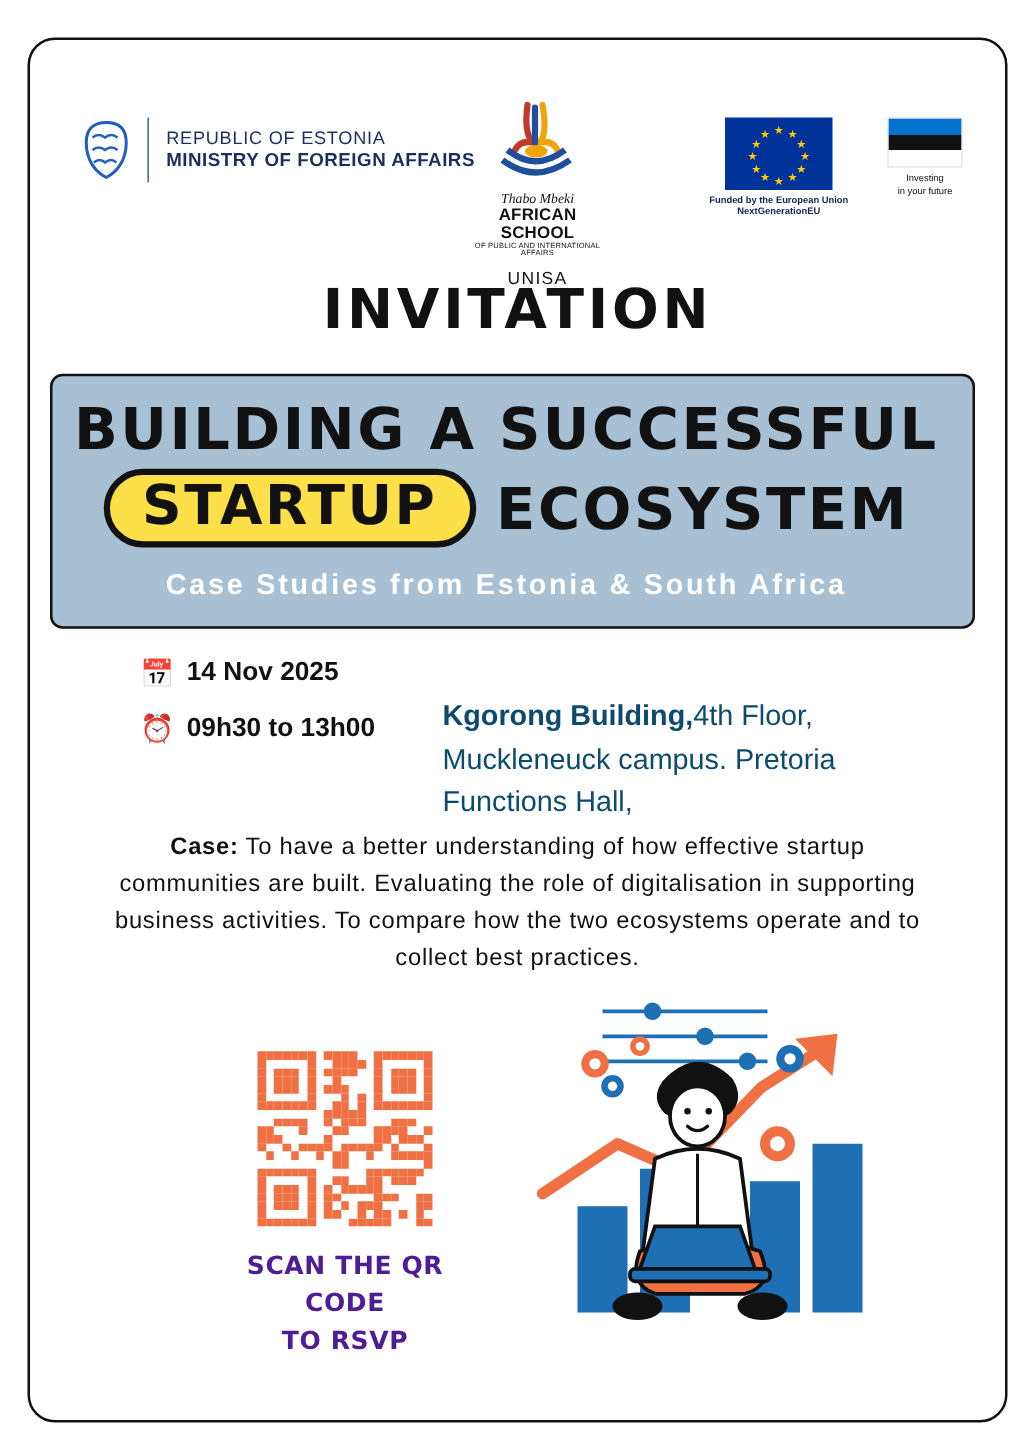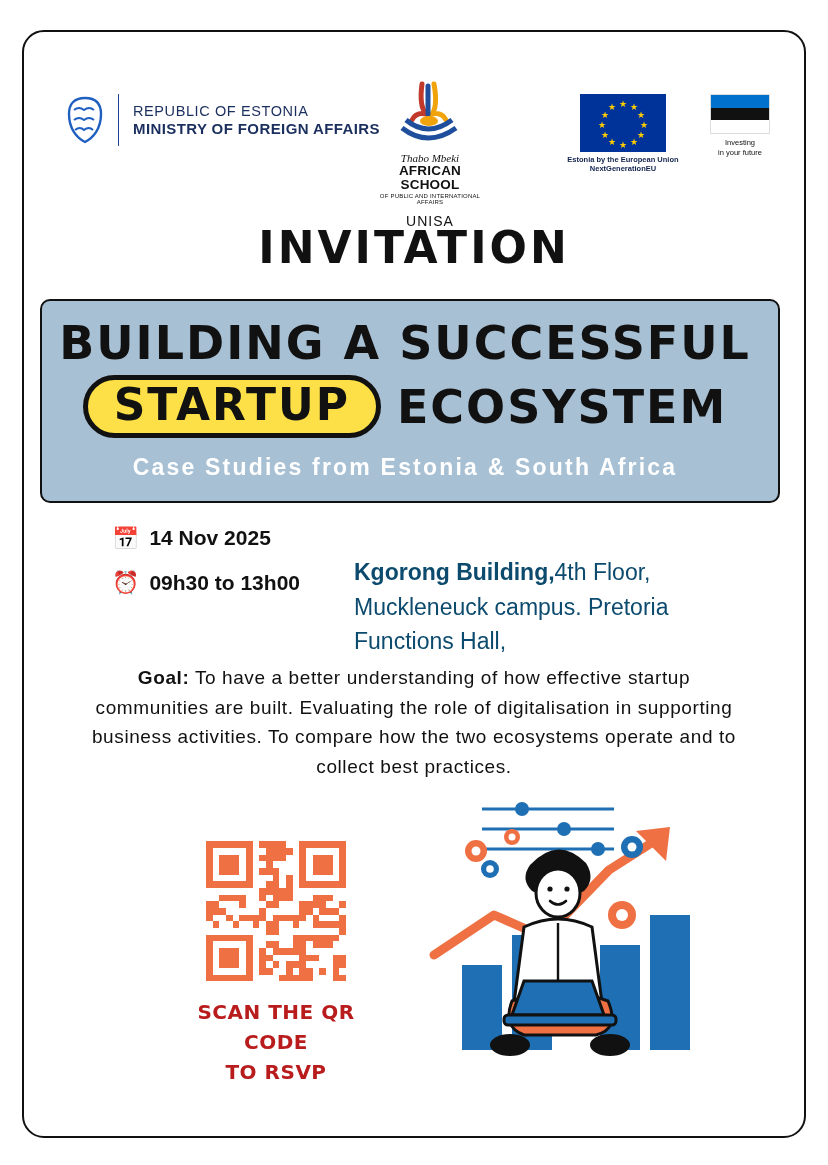--- a/index.html
+++ b/index.html
@@ -291,21 +291,21 @@
     grid-template-rows: repeat(21, 1fr);
   }
   .qr i { background: transparent; }
   .qr i.on { background: #ef7043; }
   .qr-caption {
     margin-top: 16px;
     font-family: "DejaVu Sans", sans-serif;
     font-weight: bold;
     font-size: 20px;
     letter-spacing: 0.5px;
-    color: #b91c1c;
+    color: #4c1d95;
     line-height: 1.5;
   }
   .illus {
     position: absolute;
     left: 380px;
     top: 0;
     width: 330px;
     height: 290px;
   }
 </style>
@@ -358,21 +358,21 @@
         <span class="eu-star" style="left:57px;top:37px;">★</span>
         <span class="eu-star" style="left:50px;top:44px;">★</span>
         <span class="eu-star" style="left:39px;top:47px;">★</span>
         <span class="eu-star" style="left:28px;top:44px;">★</span>
         <span class="eu-star" style="left:21px;top:37px;">★</span>
         <span class="eu-star" style="left:18px;top:27px;">★</span>
         <span class="eu-star" style="left:21px;top:17px;">★</span>
         <span class="eu-star" style="left:28px;top:9px;">★</span>
       </div>
       <div class="eu-caption">
-        <div>Estonia by the European Union</div>
+        <div>Funded by the European Union</div>
         <div>NextGenerationEU</div>
       </div>
     </div>
 
     <div class="logo-invest">
       <div class="ee-flag">
         <div class="ee-b"></div>
           <div class="ee-k"></div>
           <div class="ee-w"></div>
       </div>
@@ -406,21 +406,21 @@
       </div>
     </div>
     <div class="where">
       <div><b>Kgorong Building,</b><span>4th Floor,</span></div>
       <div>Muckleneuck campus. Pretoria</div>
       <div>Functions Hall,</div>
     </div>
   </div>
 
   <div class="goal">
-    <b>Goal:</b><span> To have a better understanding of how effective startup communities are built. Evaluating the role of digitalisation in supporting business activities. To compare how the two ecosystems operate and to collect best practices.</span>
+    <b>Case:</b><span> To have a better understanding of how effective startup communities are built. Evaluating the role of digitalisation in supporting business activities. To compare how the two ecosystems operate and to collect best practices.</span>
   </div>
 
   <div class="bottom">
 
     <div class="qr-wrap">
       <div class="qr" id="qr">
           <i class="on"></i>
           <i class="on"></i>
           <i class="on"></i>
           <i class="on"></i>

